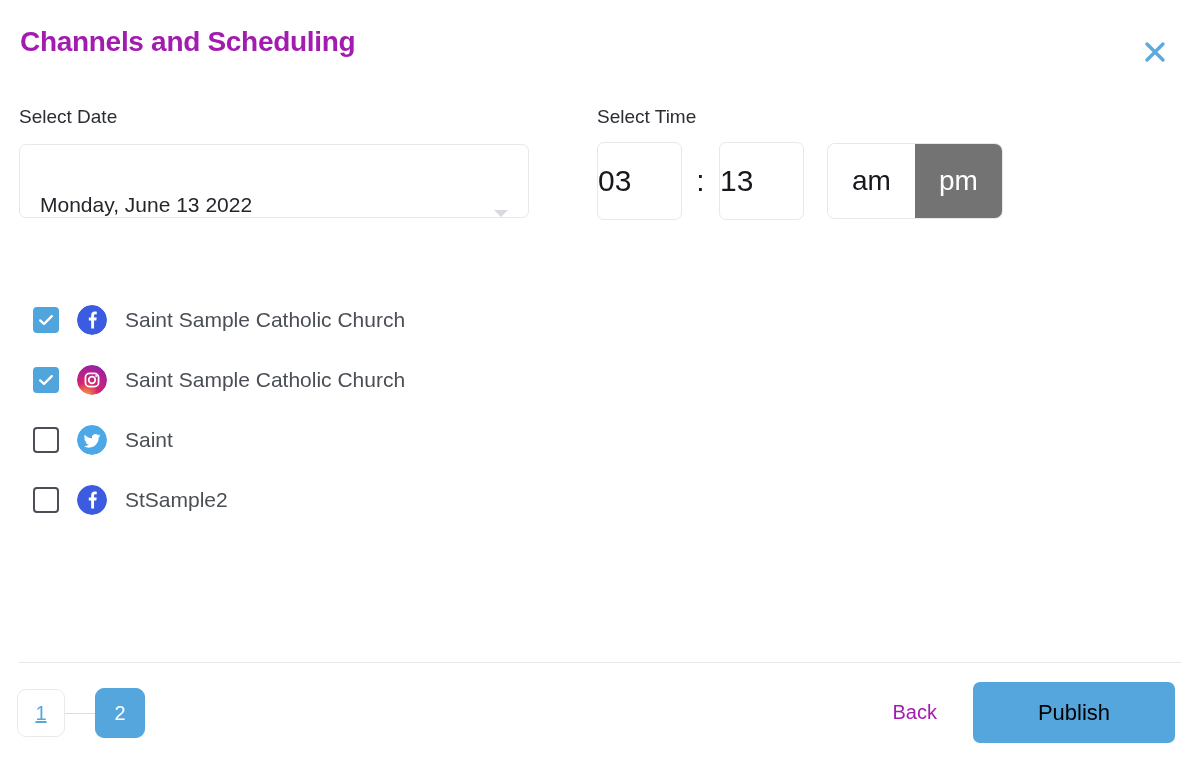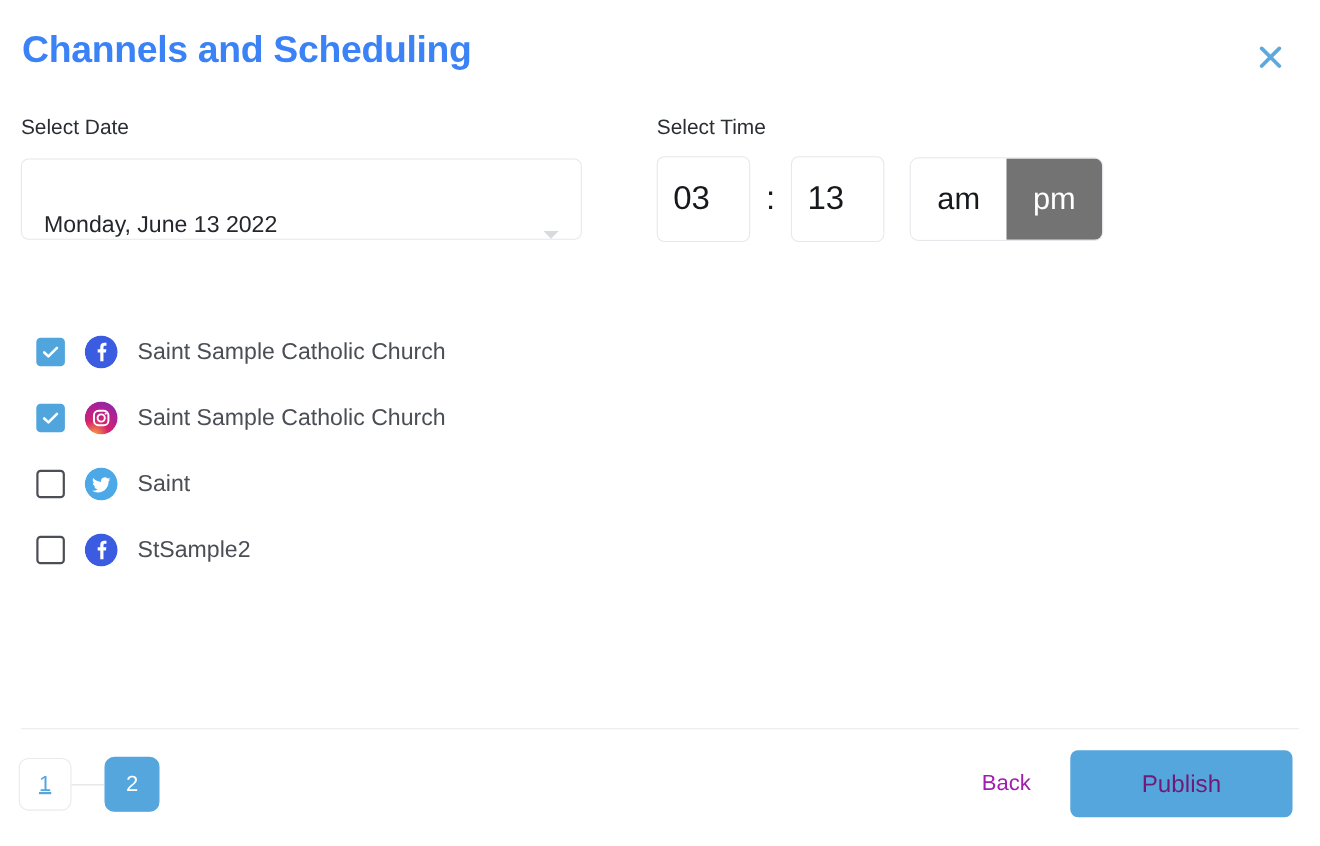--- a/index.html
+++ b/index.html
@@ -24,23 +24,23 @@
   .dialog-header {
     position: absolute;
     top: 0; left: 0;
     width: 1200px;
     height: 96px;
   }
   .dialog-title {
     position: absolute;
     left: 20px;
     top: 26px;
-    font-size: 34px;
+    font-size: 28px;
     font-weight: bold;
-    color: #3b82f6;
+    color: #a21caf;
     letter-spacing: -0.3px;
     white-space: nowrap;
   }
   .close-button {
     position: absolute;
     right: 26px;
     top: 33px;
     width: 38px;
     height: 38px;
     display: flex;
@@ -110,21 +110,20 @@
     height: 78px;
   }
   .time-box {
     width: 85px;
     height: 78px;
     background: #ffffff;
     border: 1px solid #e6e8eb;
     border-radius: 7px;
     display: flex;
     align-items: center;
-    padding-left: 14px;
     font-size: 30px;
     color: #16181c;
     font-family: "Liberation Sans", sans-serif;
     cursor: text;
   }
   .time-colon {
     width: 37px;
     text-align: center;
     font-size: 30px;
     color: #16181c;
@@ -270,21 +269,21 @@
     cursor: pointer;
     padding: 0 18px;
     font-family: "Liberation Sans", sans-serif;
   }
   .publish-button {
     margin-left: 18px;
     width: 202px;
     height: 61px;
     border-radius: 7px;
     background: #55a6dd;
-    color: #701a75;
+    color: #000000;
     font-size: 22px;
     border: none;
     cursor: pointer;
     font-family: "Liberation Sans", sans-serif;
   }
 </style>
 </head>
 <body>
 
 <div class="dialog">

